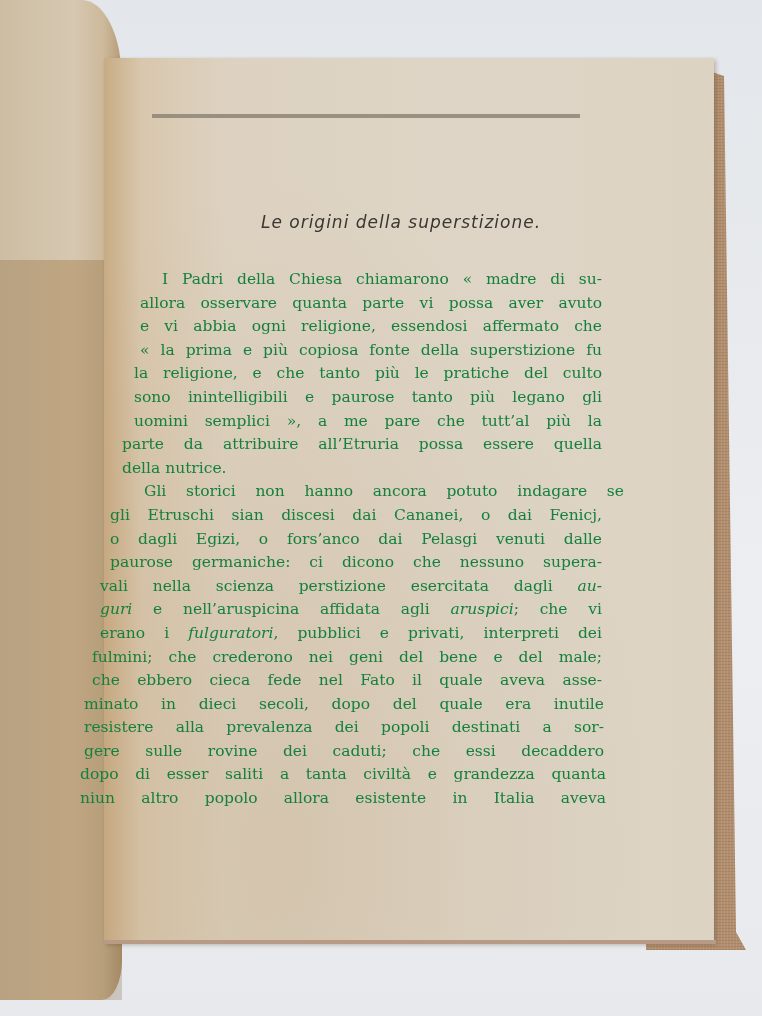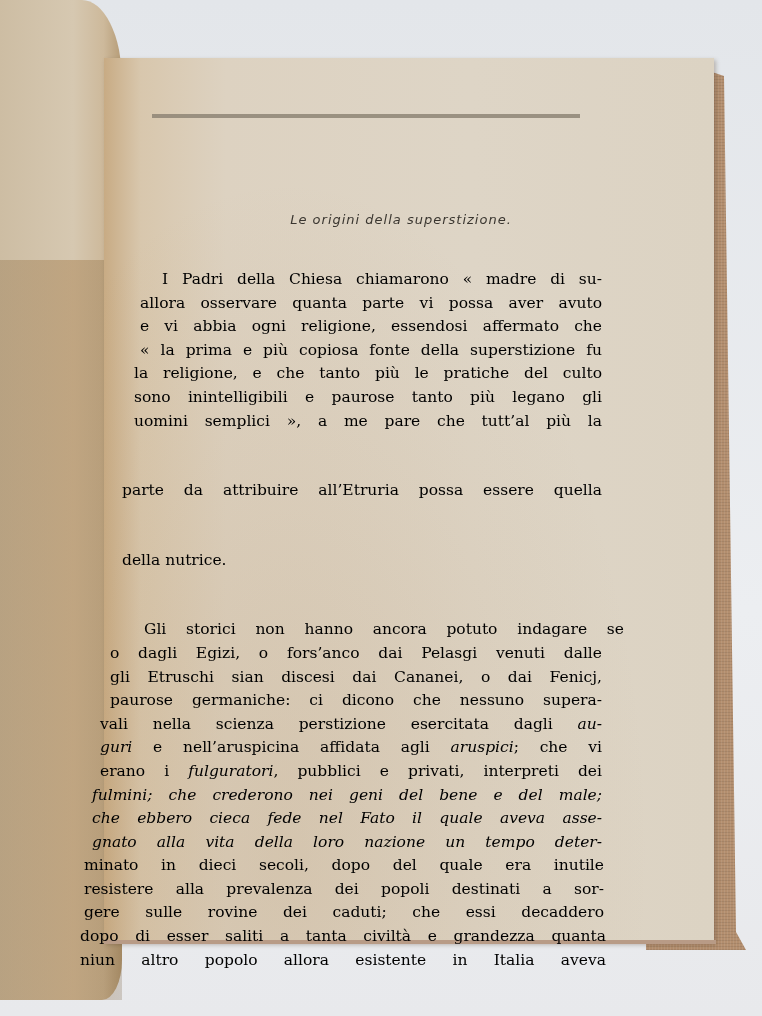--- a/index.html
+++ b/index.html
@@ -42,38 +42,38 @@
     background: linear-gradient(90deg, rgba(120,80,30,0.25), rgba(150,100,40,0.35) 60%, rgba(90,60,20,0.2));
   }
   .rule {
     position:absolute; left:152px; top:114px; width:428px; height:4px;
     background:#8e8576; opacity:0.85;
   }
   .chapter-title {
     position:absolute; left:0; top:212px; width:762px; text-align:center;
     padding-left:40px; box-sizing:border-box;
     font-family:"DejaVu Sans", sans-serif; font-style:italic;
-    font-size:13px; letter-spacing:1px; color:#3a3630;
+    font-size:17px; letter-spacing:1px; color:#3a3630;
   }
   .body-text {
     position:absolute; left:140px; top:268px; width:462px;
     font-family:"DejaVu Serif", serif; font-size:15.5px;
-    line-height:23.6px; color:#000000;
+    line-height:23.6px; color:#15803d;
   }
   .line {
     display:block; white-space:nowrap; text-align:justify;
     text-align-last:justify; height:23.6px;
   }
   .line.last { text-align-last:left; }
   .indent { padding-left:22px; }
   .l-shift-1 { margin-left:-6px; width:468px; }
-  .l-shift-2 { margin-left:-18px; width:480px;margin-top:46px; }
+  .l-shift-2 { margin-left:-18px; width:480px; }
   .l-shift-3 { margin-left:-30px; width:492px; }
   .l-shift-4 { margin-left:-40px; width:502px; }
-  .l-shift-5 { margin-left:-48px; width:510px;font-style:italic; }
+  .l-shift-5 { margin-left:-48px; width:510px; }
   .l-shift-6 { margin-left:-56px; width:520px; }
   .l-shift-7 { margin-left:-60px; width:526px; }
   em { font-style:italic; }
 </style>
 </head>
 <body>
 
 <div class="backdrop"></div>
 <div class="cloth-spine"></div>
 <div class="facing-page"></div>
@@ -90,27 +90,26 @@
   <span class="line">allora osservare quanta parte vi possa aver avuto</span>
   <span class="line">e vi abbia ogni religione, essendosi affermato che</span>
   <span class="line">« la prima e più copiosa fonte della superstizione fu</span>
   <span class="line l-shift-1">la religione, e che tanto più le pratiche del culto</span>
   <span class="line l-shift-1">sono inintelligibili e paurose tanto più legano gli</span>
   <span class="line l-shift-1">uomini semplici », a me pare che tutt’al più la</span>
   <span class="line l-shift-2">parte da attribuire all’Etruria possa essere quella</span>
   <span class="line l-shift-2 last">della nutrice.</span>
 
   <span class="line l-shift-2 indent">Gli storici non hanno ancora potuto indagare se</span>
+  <span class="line l-shift-3">gli Etruschi sian discesi dai Cananei, o dai Fenicj,</span>
   <span class="line l-shift-3">o dagli Egizi, o fors’anco dai Pelasgi venuti dalle</span>
-  <span class="line l-shift-3">gli Etruschi sian discesi dai Cananei, o dai Fenicj,</span>
   <span class="line l-shift-3">paurose germaniche: ci dicono che nessuno supera-</span>
   <span class="line l-shift-4"><span>vali nella scienza perstizione esercitata dagli </span><em>au-</em></span>
   <span class="line l-shift-4"><em>guri</em><span> e nell’aruspicina affidata agli </span><em>aruspici</em><span>; che vi</span></span>
   <span class="line l-shift-4"><span>erano i </span><em>fulguratori</em><span>, pubblici e privati, interpreti dei</span></span>
   <span class="line l-shift-5">fulmini; che crederono nei geni del bene e del male;</span>
   <span class="line l-shift-5">che ebbero cieca fede nel Fato il quale aveva asse-</span>
-  <span class="line l-shift-5">gnato alla vita della loro nazione un tempo deter-</span>
   <span class="line l-shift-6">minato in dieci secoli, dopo del quale era inutile</span>
   <span class="line l-shift-6">resistere alla prevalenza dei popoli destinati a sor-</span>
   <span class="line l-shift-6">gere sulle rovine dei caduti; che essi decaddero</span>
   <span class="line l-shift-7">dopo di esser saliti a tanta civiltà e grandezza quanta</span>
   <span class="line l-shift-7">niun altro popolo allora esistente in Italia aveva</span>
 </div>
 
 </body></html>

